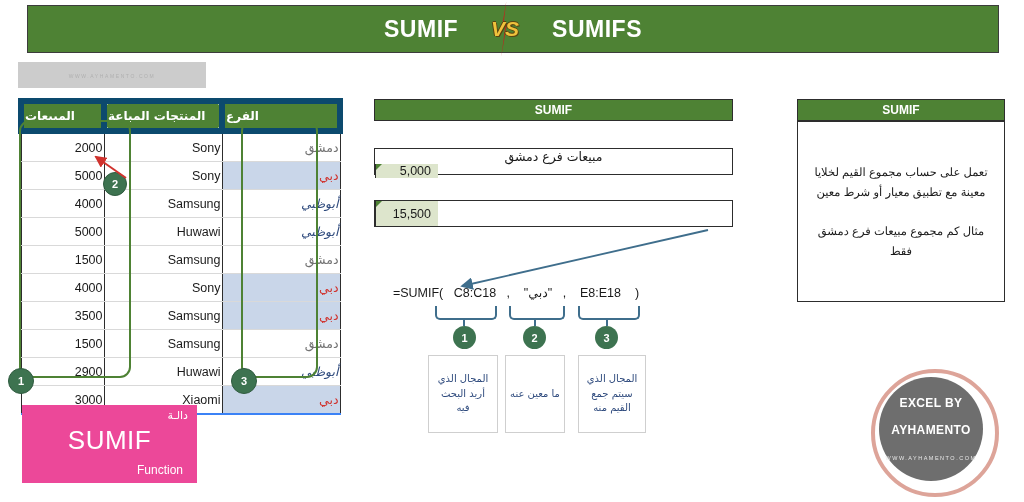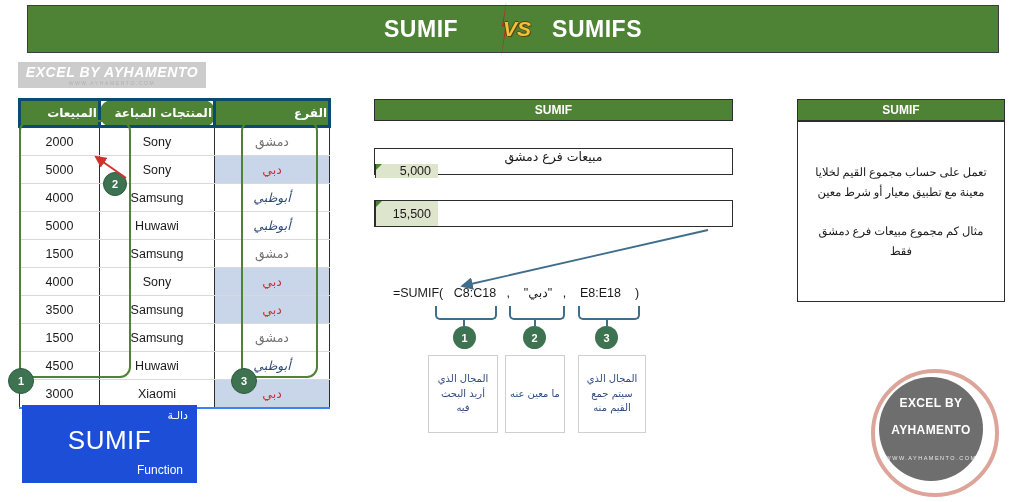--- a/index.html
+++ b/index.html
@@ -21,45 +21,45 @@
   .banner-word{
     color:#ffffff;font-size:23px;font-weight:bold;letter-spacing:.5px;
     font-family:"Liberation Sans",sans-serif;
   }
   #vs-wrap{position:relative;width:42px;height:48px;}
   #bolt{
     position:absolute;left:13px;top:-4px;width:16px;height:56px;background:#c0241f;
     clip-path:polygon(58% 0%, 30% 46%, 52% 44%, 26% 100%, 62% 40%, 40% 42%);
   }
   #vs-text{
-    position:absolute;left:12px;top:0;width:42px;height:48px;
+    position:absolute;left:0;top:0;width:42px;height:48px;
     display:flex;align-items:center;justify-content:center;
     color:#f0c23c;font-size:21px;font-weight:bold;font-style:italic;
     text-shadow:1px 1px 0 #5a4410,-1px 0 0 #5a4410,0 -1px 0 #5a4410;
   }
 
   
   #watermark{
     left:18px;top:62px;width:188px;height:26px;background:#cccccc;
     display:flex;flex-direction:column;align-items:center;justify-content:center;
   }
   #wm-main{color:#ffffff;font-size:14px;font-weight:bold;font-style:italic;letter-spacing:.6px;line-height:1;}
   #wm-sub{color:#b0b0b0;font-size:5px;letter-spacing:1.6px;margin-top:1px;}
 
   
   #table-wrap{left:18px;top:98px;}
   table{border-collapse:collapse;font-size:12.5px;}
   th{
     background:#4e8234;color:#ffffff;font-weight:bold;font-size:12px;
-    height:22px;border:3px solid #0c4a6e;text-align:right;
+    height:22px;border:6px solid #0c4a6e;text-align:left;
   }
   td{
     height:25px;border-left:1px solid #2d2d2d;border-right:1px solid #2d2d2d;
     border-top:1px solid #d9d9d9;border-bottom:1px solid #d9d9d9;
-    text-align:center;background:#ffffff;color:#1a1a1a;
+    text-align:right;background:#ffffff;color:#1a1a1a;
   }
   tr:last-child td{border-bottom:2px solid #3b82f6;}
   .c-branch{width:110px;}
   .c-prod{width:110px;border-radius:12px;}
   .c-sales{width:75px;}
   td.hl{background:#c9d6e9;}
   td.dubai{color:#d0332e;}
   td.abu{color:#2e4a7d;font-style:italic;}
   td.dam{color:#737373;}
   .ar{font-family:"DejaVu Sans","Liberation Sans",sans-serif;direction:rtl;}
@@ -145,26 +145,26 @@
   
   #right-title{left:797px;top:99px;width:208px;height:22px;}
   #right-box{
     left:797px;top:121px;width:208px;height:181px;background:#ffffff;
     border:1px solid #2d2d2d;box-sizing:border-box;
     display:flex;flex-direction:column;align-items:center;justify-content:center;
     padding:10px 14px;gap:18px;
   }
   .right-par{
     color:#1a1a1a;font-size:11.5px;line-height:1.75;text-align:center;
-    direction:rtl;font-family:Liberation Serif, serif;
+    direction:rtl;font-family:Liberation Sans, sans-serif;
   }
 
   
   #func-card{
-    left:22px;top:405px;width:175px;height:78px;background:#1d4ed8;position:absolute;
+    left:22px;top:405px;width:175px;height:78px;background:#ec4899;position:absolute;
   }
   #func-ar{position:absolute;right:9px;top:4px;color:#ffffff;font-size:11px;
     direction:rtl;font-family:"DejaVu Sans","Liberation Sans",sans-serif;}
   #func-name{position:absolute;left:0;right:0;top:20px;text-align:center;
     color:#ffffff;font-size:26px;letter-spacing:.5px;}
   #func-sub{position:absolute;right:14px;bottom:6px;color:#ffffff;font-size:12px;}
 
   
   #logo{left:868px;top:366px;width:126px;height:126px;}
   #logo-ring{
@@ -187,21 +187,20 @@
     <span class="banner-word">SUMIF</span>
     <span id="vs-wrap">
       <span id="bolt"></span>
       <span id="vs-text">VS</span>
     </span>
     <span class="banner-word">SUMIFS</span>
   </div>
 </div>
 
 <div class="abs" id="watermark">
-  <span id="wm-main">EXCEL BY AYHAMENTO</span>
   <span id="wm-sub">WWW.AYHAMENTO.COM</span>
 </div>
 
 <div class="abs" id="table-wrap">
   <table>
     <thead>
       <tr>
         <th class="c-sales ar">المبيعات</th>
         <th class="c-prod ar">المنتجات المباعة</th>
         <th class="c-branch ar">الفرع</th>
@@ -242,21 +241,21 @@
           <td class="c-sales">3500</td>
           <td class="c-prod">Samsung</td>
           <td class="c-branch ar dubai hl">دبي</td>
         </tr>
         <tr>
           <td class="c-sales">1500</td>
           <td class="c-prod">Samsung</td>
           <td class="c-branch ar dam">دمشق</td>
         </tr>
         <tr>
-          <td class="c-sales">4500</td>
+          <td class="c-sales">2900</td>
           <td class="c-prod">Huwawi</td>
           <td class="c-branch ar abu">أبوظبي</td>
         </tr>
         <tr>
           <td class="c-sales">3000</td>
           <td class="c-prod">Xiaomi</td>
           <td class="c-branch ar dubai hl">دبي</td>
         </tr>
       </tbody>
   </table>

